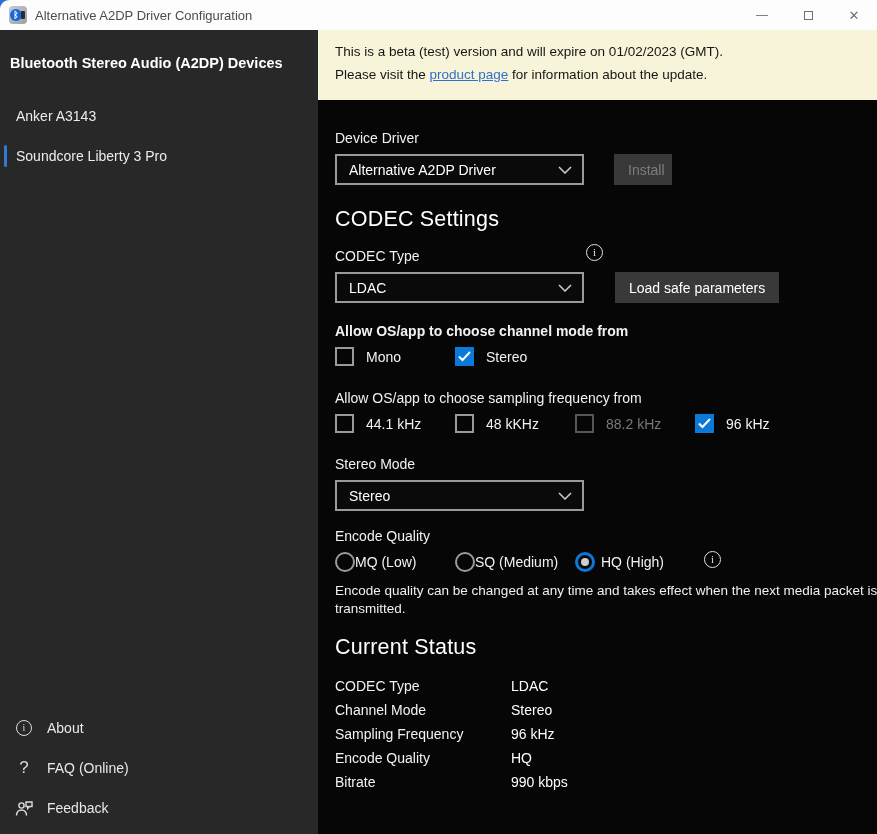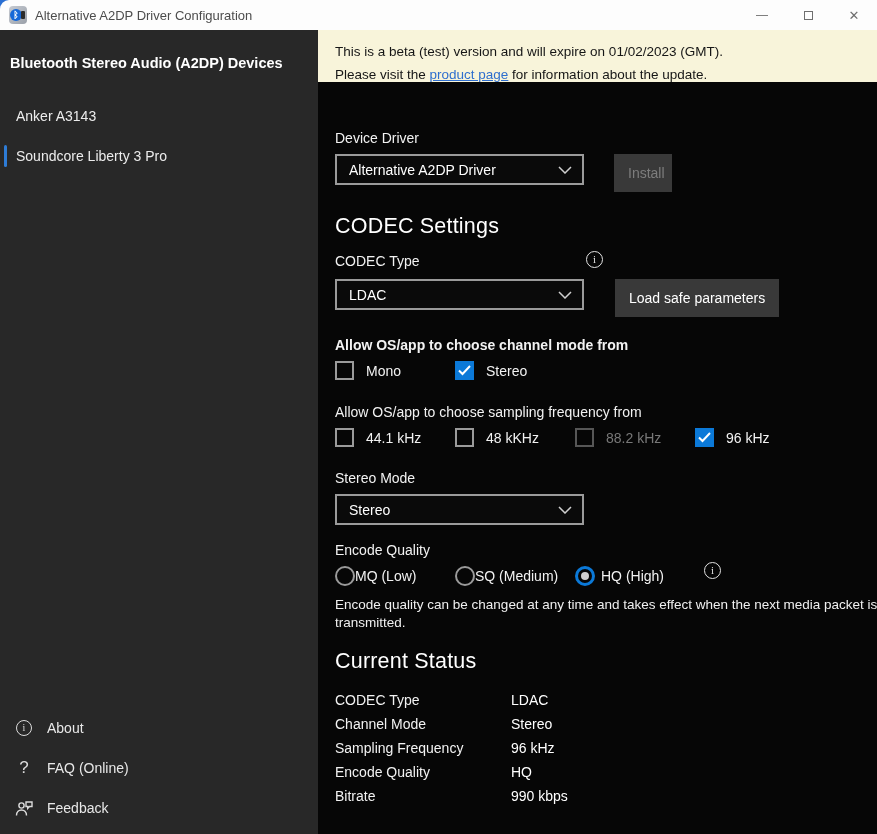--- a/index.html
+++ b/index.html
@@ -38,38 +38,38 @@
   .sidebar-footer { position:absolute; left:0; bottom:6px; width:318px; }
   .footer-item { height:40px; display:flex; align-items:center; color:#e8e8e8; font-size:14px; cursor:default; }
   .footer-item .f-icon { width:20px; margin-left:14px; display:flex; align-items:center; justify-content:center;
                  color:#dcdcdc; }
   .footer-item .f-label { margin-left:13px; }
   .circ-i { width:16px; height:16px; border:1px solid #dcdcdc; border-radius:50%; font-size:10px; line-height:14px;
             text-align:center; color:#dcdcdc; font-family:"Liberation Serif", serif; }
   .q-glyph { font-size:17px; color:#dcdcdc; }
 
   
-  .banner { position:absolute; top:30px; left:318px; width:559px; height:52px; background:#f8f4da;
+  .banner { position:absolute; top:30px; left:318px; width:559px; height:70px; background:#f8f4da;
             padding:10px 0 0 17px; z-index:1; }
   .banner p { font-size:13.5px; color:#161616; line-height:23px; }
   .banner a { color:#2f6fce; text-decoration:underline; cursor:pointer; }
 
   
   .main { position:absolute; top:94px; left:318px; width:559px; height:740px; background:#060606;
           padding:14px 0 0 17px; color:#f2f2f2; }
   h1.section { font-size:21.5px; font-weight:300; color:#ffffff; letter-spacing:.2px; }
   .field-label { font-size:14px; color:#f2f2f2; }
-  .row { display:flex; align-items:flex-start; }
+  .row { display:flex; align-items:flex-end; }
 
   .dropdown { width:249px; height:31px; border:2px solid #9a9a9a; background:#0a0a0a; display:flex;
               align-items:center; padding:0 10px 0 12px; cursor:default; }
   .dropdown .dd-value { font-size:14px; color:#ffffff; flex:1; }
   .dropdown svg { flex:0 0 auto; }
 
-  .btn { height:38px; background:#393939; border:none; font-family:inherit; font-size:14px; color:#ffffff;
+  .btn { height:31px; background:#393939; border:none; font-family:inherit; font-size:14px; color:#ffffff;
          padding:0 14px; cursor:default; }
   .btn.disabled { color:#7d7d7d; }
 
   .info-icon { width:17px; height:17px; border:1px solid #e3e3e3; border-radius:50%; color:#e3e3e3;
                font-size:11px; line-height:15px; text-align:center; font-family:"Liberation Serif", serif;
                display:inline-block; }
 
   .check-col { width:120px; display:flex; align-items:center; }
   .checkbox { width:19px; height:19px; border:2px solid #9a9a9a; background:transparent; flex:0 0 auto;
               display:flex; align-items:center; justify-content:center; cursor:default; }

